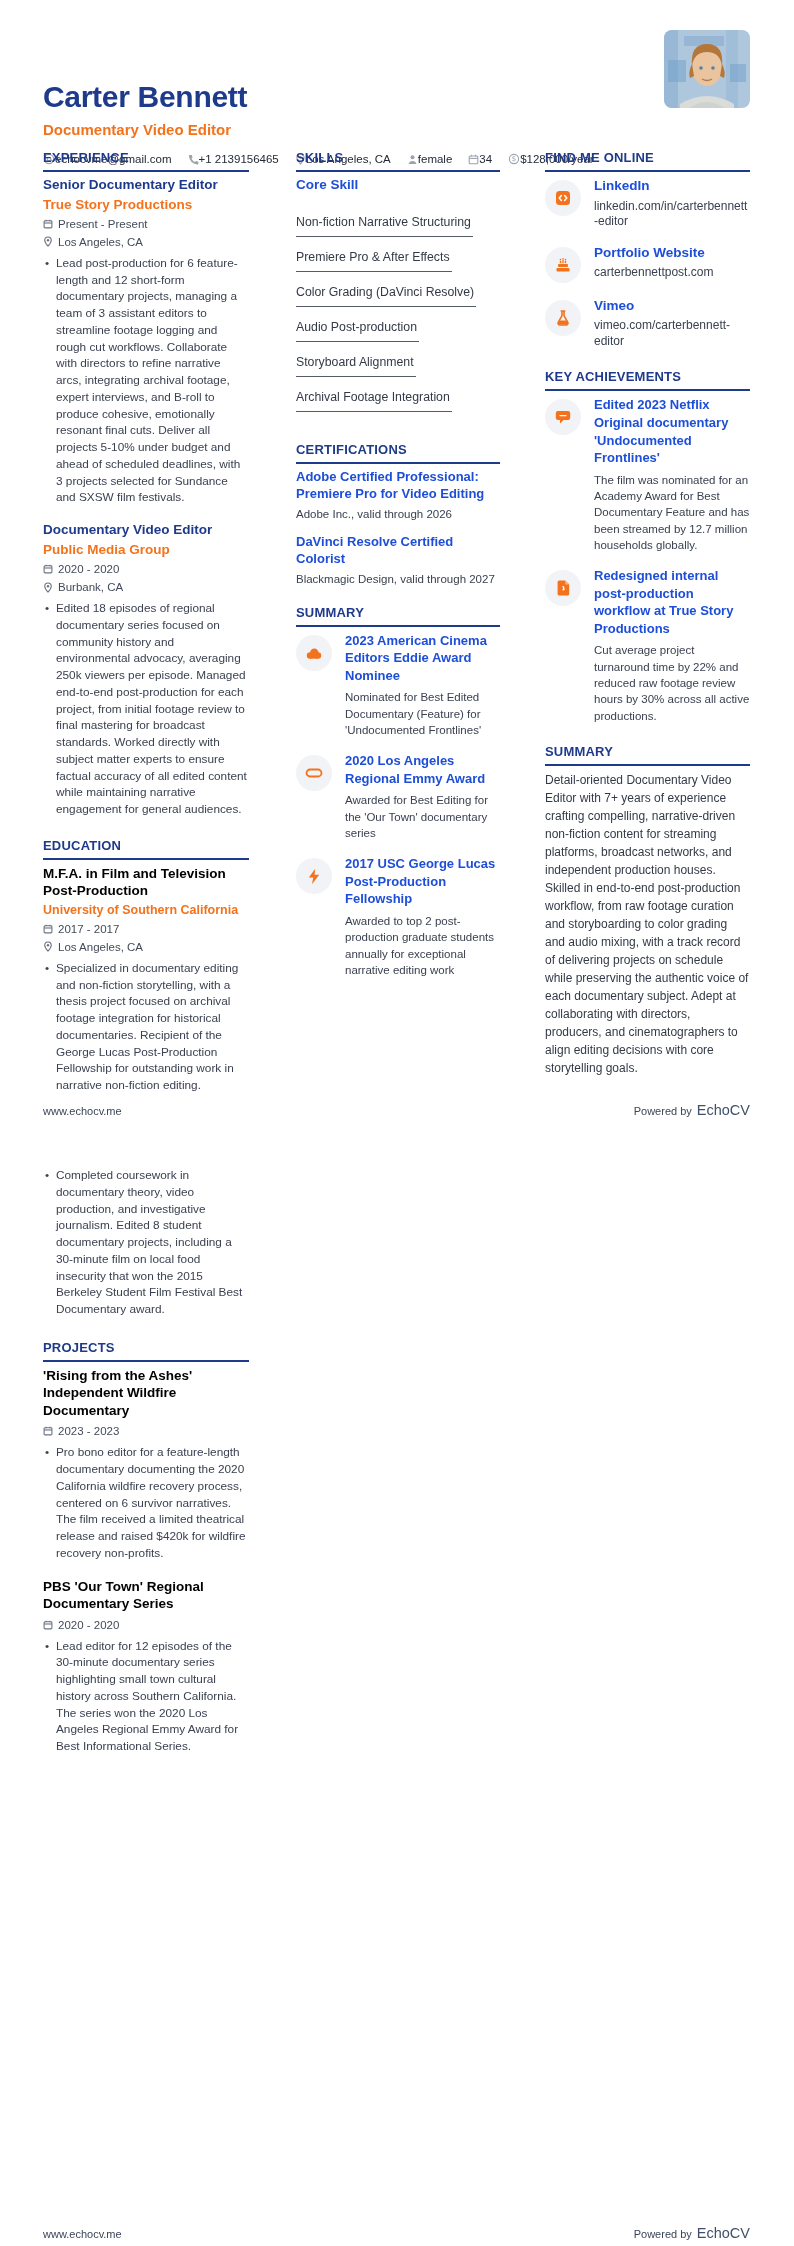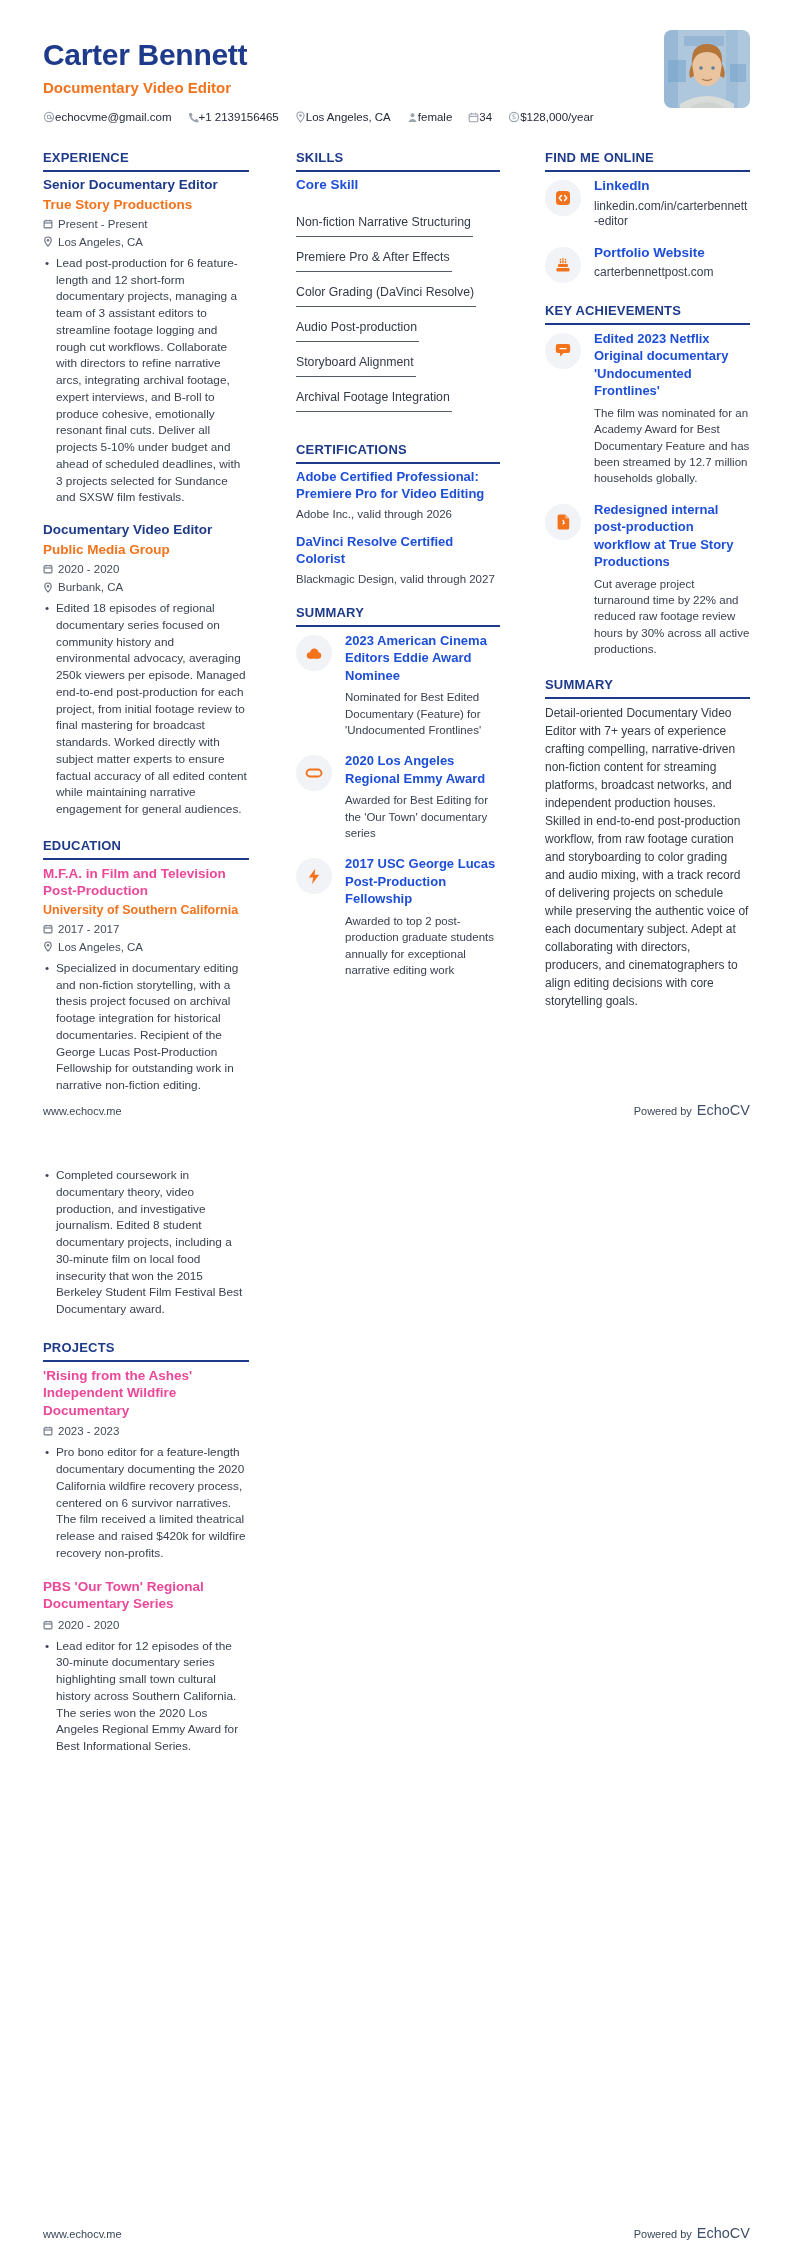--- a/index.html
+++ b/index.html
@@ -1,37 +1,37 @@
 <!DOCTYPE html>
 <html><head>
 <meta charset="utf-8">
 <style>
   html,body{margin:0;padding:0;background:#ffffff;}
   body{width:794px;font-family:"Liberation Sans","DejaVu Sans",sans-serif;-webkit-font-smoothing:antialiased;}
   .page{position:relative;width:794px;height:1123px;background:#fff;overflow:hidden;}
   
   .hdr{position:absolute;left:43px;top:38px;width:600px;}
-  .name{font-size:30px;font-weight:800;color:#1e3a8a;letter-spacing:-0.3px;}
+  .name{font-size:30px;font-weight:800;color:#1e3a8a;letter-spacing:-0.3px;margin-top:42px;}
   .jobtitle{font-size:15px;font-weight:700;color:#f3731d;margin-top:7px;}
   .contacts{display:flex;gap:16px;margin-top:15px;align-items:center;font-size:11.5px;color:#232936;white-space:nowrap;}
   .citem{display:flex;align-items:center;}
   .photo{position:absolute;right:44px;top:30px;width:86px;height:78px;border-radius:8px;overflow:hidden;}
   
   .col{position:absolute;top:150px;width:206px;}
   .col-left{left:43px;}
   .col-mid{left:296px;width:204px;}
   .col-right{left:545px;width:205px;}
   .p2-left{position:absolute;left:43px;top:44px;width:206px;}
   
   .sec{margin-bottom:20px;}
   .sec-title{font-size:13px;font-weight:700;color:#1e3a8a;letter-spacing:0.2px;padding-bottom:5px;border-bottom:2.5px solid #1e3a8a;margin-bottom:5px;}
   .entry{margin-bottom:16px;}
   .role{font-size:13.5px;line-height:1.25;font-weight:700;color:#1e3a8a;}
   .company{font-size:13.5px;font-weight:700;color:#f3731d;margin-top:3px;}
-  .deg{font-size:13.5px;line-height:1.3;font-weight:700;color:#ec4899;}
+  .deg{font-size:13.5px;line-height:1.3;font-weight:700;color:#000000;}
   .school{font-size:12.5px;font-weight:700;color:#f3731d;margin-top:3px;}
   .meta{display:flex;align-items:center;gap:5px;margin-top:6px;font-size:11.5px;color:#434b59;}
   .bl{margin:7px 0 0;padding:0;list-style:none;}
   .bl li{position:relative;padding-left:13px;font-size:11.8px;line-height:1.42;color:#3a4150;}
   .bl li::before{content:"\2022";position:absolute;left:2px;color:#3a4150;}
   
   .skill-group{font-size:13.5px;font-weight:700;color:#1d4ed8;margin-bottom:20px;}
   .skill-line{display:block;}
   .skill{display:inline-block;border-bottom:1.5px solid #555c68;padding:0 2px 7px 0;margin:0 0 10px;font-size:12.3px;color:#333a47;}
   
@@ -332,20 +332,32 @@
               <circle cx="9" cy="2.9" r="0.8" fill="#f3731d"></circle>
               <circle cx="11.5" cy="3.6" r="0.8" fill="#f3731d"></circle>
             </svg>
         </div>
         <div class="itxt">
           <div class="ilabel">Portfolio Website</div>
           <div class="iurl">carterbennettpost.com</div>
         </div>
       </div>
 
+      <div class="irow">
+        <div class="icircle">
+          <svg width="16" height="18" viewBox="0 0 16 18">
+              <path d="M6.2 2 h3.6 M7 2.4 v4.2 L3.2 13.4 a1.8 1.8 0 0 0 1.6 2.6 h6.4 a1.8 1.8 0 0 0 1.6 -2.6 L9 6.6 V2.4" fill="none" stroke="#f3731d" stroke-width="1.6" stroke-linecap="round" stroke-linejoin="round"></path>
+              <path d="M4.6 11.5 h6.8 l1.5 2.7 a1 1 0 0 1 -0.9 1.3 H4 a1 1 0 0 1 -0.9 -1.3z" fill="#f3731d"></path>
+            </svg>
+        </div>
+        <div class="itxt">
+          <div class="ilabel">Vimeo</div>
+          <div class="iurl">vimeo.com/carterbennett-editor</div>
+        </div>
+      </div>
     </div>
 
     <div class="sec">
       <div class="sec-title">KEY ACHIEVEMENTS</div>
 
       <div class="irow">
         <div class="icircle">
           <svg width="18" height="17" viewBox="0 0 18 17">
               <path d="M4 2 h10 a2.2 2.2 0 0 1 2.2 2.2 v4.6 a2.2 2.2 0 0 1 -2.2 2.2 H9.5 L6 14.6 v-3.6 H4 a2.2 2.2 0 0 1 -2.2 -2.2 V4.2 A2.2 2.2 0 0 1 4 2z" fill="#f3731d"></path>
               <line x1="6" y1="6.6" x2="12" y2="6.6" stroke="#ffffff" stroke-width="1.4" stroke-linecap="round"></line>

